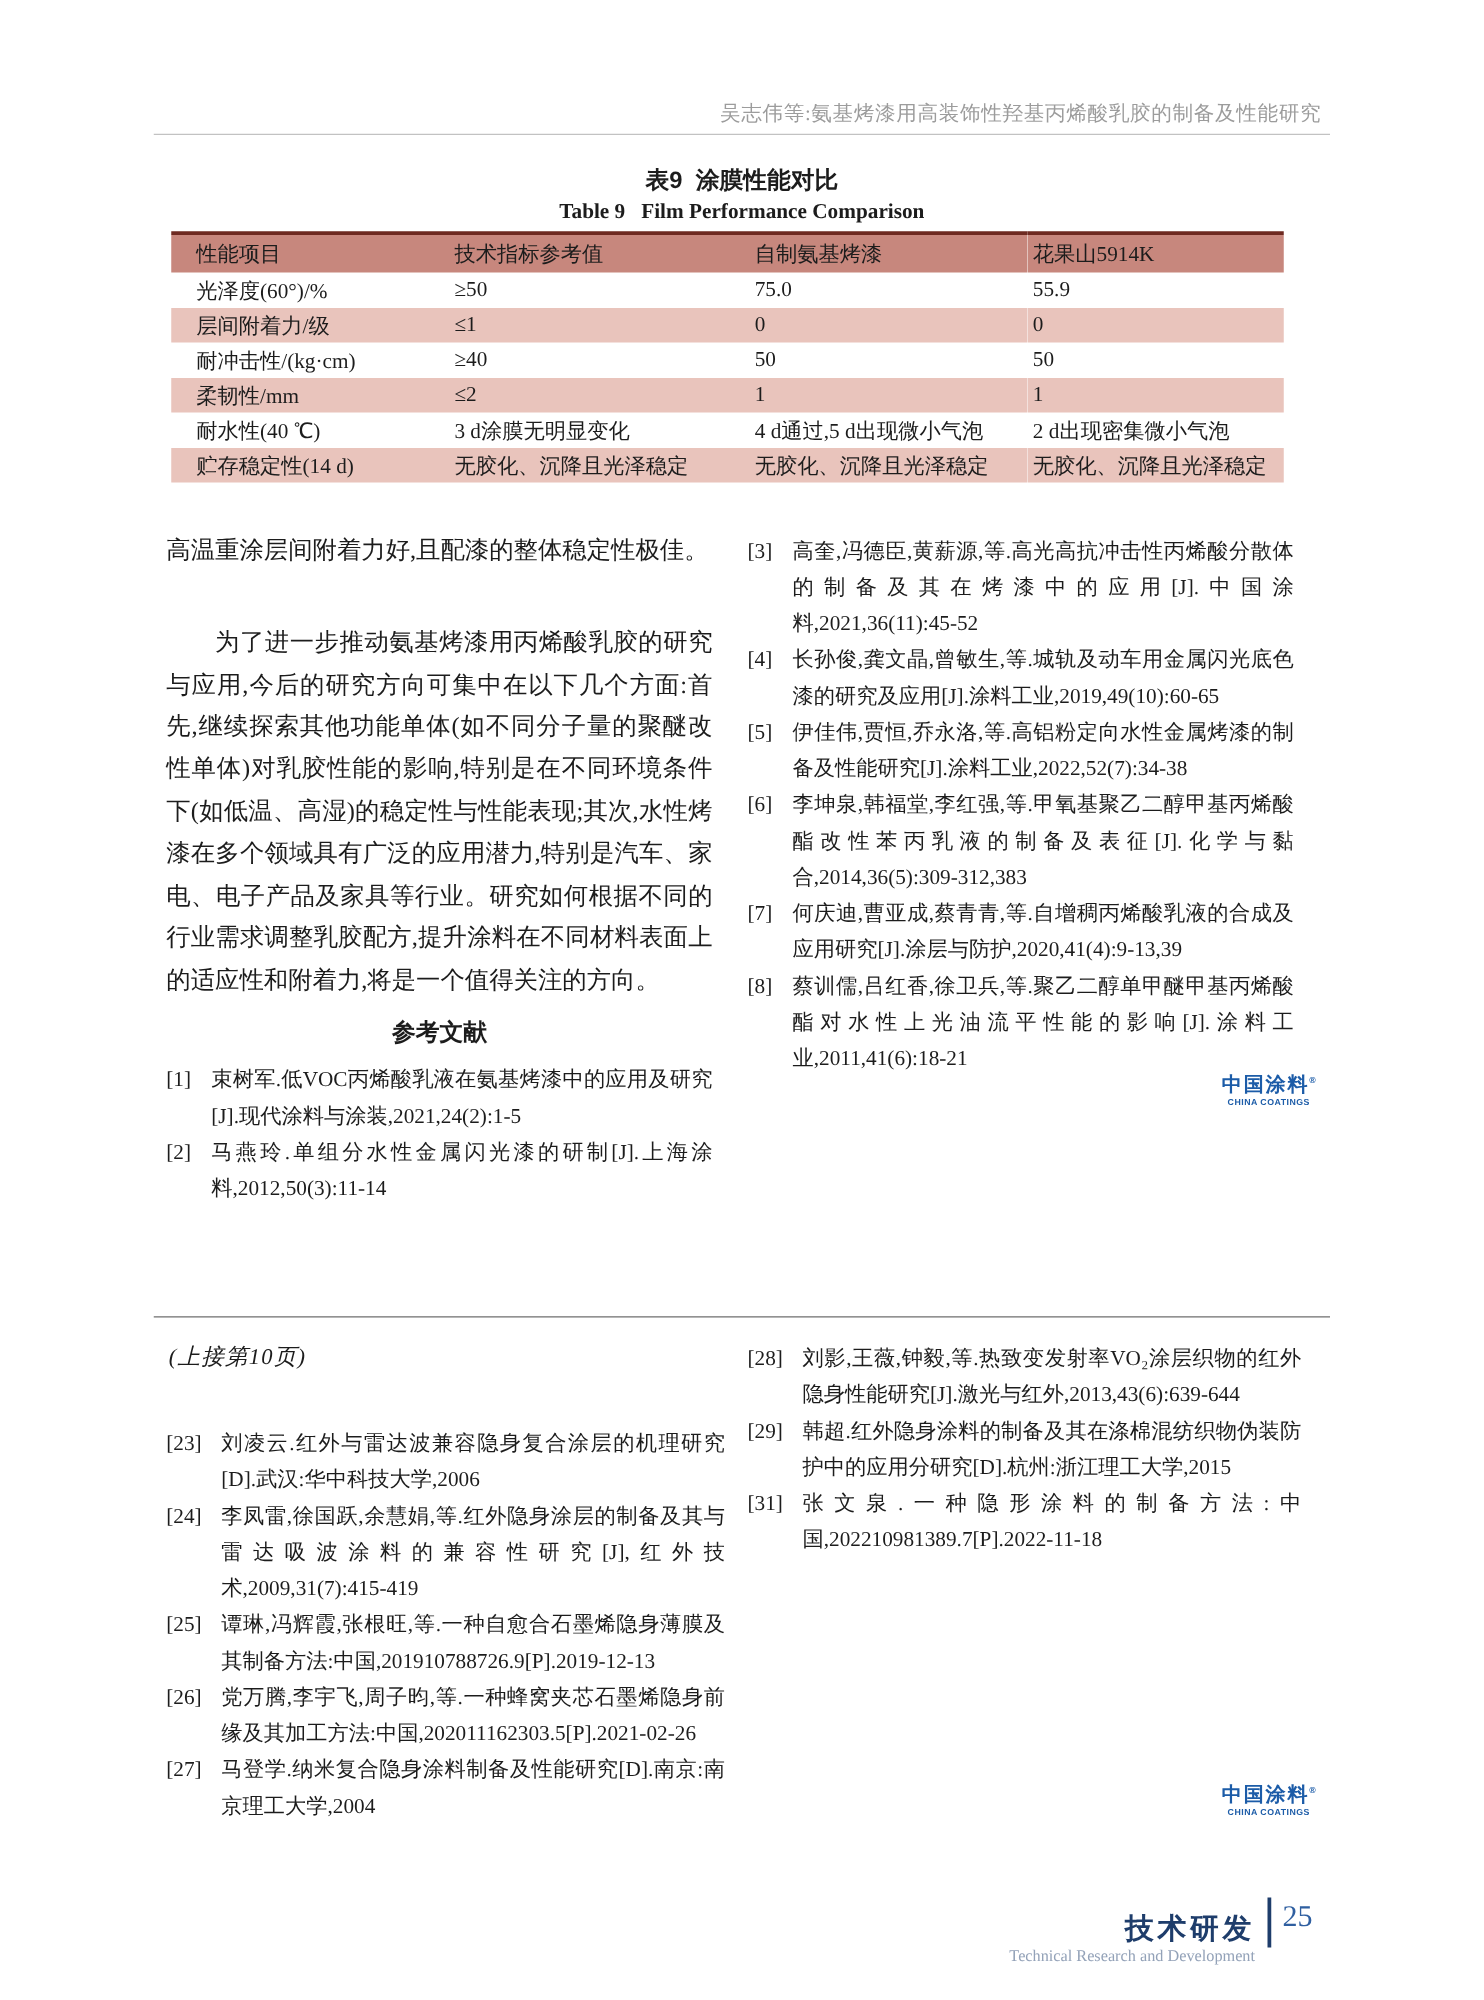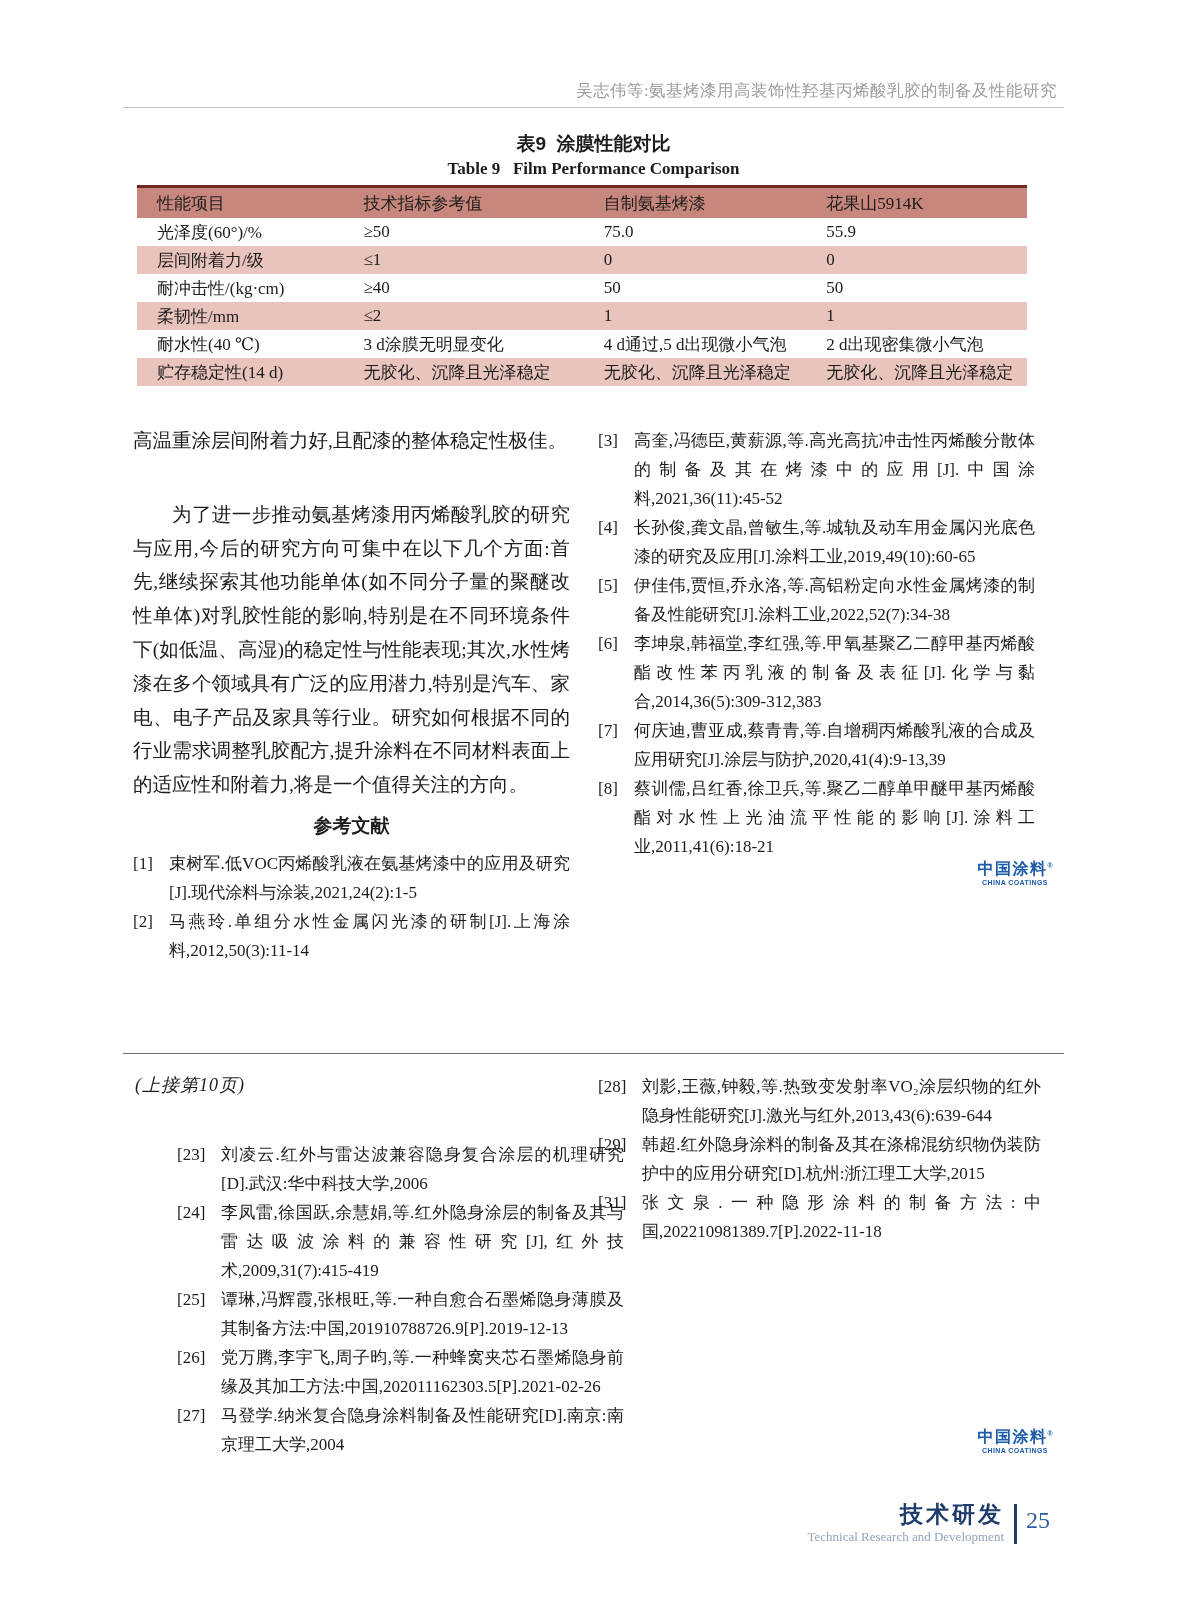--- a/index.html
+++ b/index.html
@@ -34,21 +34,21 @@
   .perf-table {
     position:absolute; top:185px; left:137px; width:890px;
     border-collapse:collapse; font-size:17px; table-layout:fixed;
     border-top:3px solid #6e2a21;
   }
   .perf-table th, .perf-table td {
     font-weight:normal; text-align:left; padding:0 4px; height:28px;
     white-space:nowrap; overflow:hidden;
   }
   .perf-table th { background:#c7877d; height:30px; }
-  .perf-table th.c0, .perf-table td.c0 { text-align:left; padding-left:20px; }
+  .perf-table th.c0, .perf-table td.c0 { text-align:left; padding-left:20px;font-family:Liberation Serif, serif; }
   .perf-table col.w0 { width:25%; }
   .perf-table col.w1 { width:27%; }
   .perf-table col.w2 { width:25%; }
   .perf-table col.w3 { width:23%; }
   .perf-table tr.alt td { background:#e9c4bc; }
 
   
   .col {
     position:absolute; width:437px; font-size:19.5px; line-height:33.8px;
     text-align:justify;
@@ -65,21 +65,21 @@
   .refs { font-size:17px; line-height:29px; }
   .ref { display:flex; margin:0; }
   .ref-num { flex:0 0 36px; }
   .refs-wide .ref-num { flex:0 0 44px; }
   .ref-text { flex:1; text-align:justify; }
 
   
   .divider { position:absolute; top:1053px; left:123px; width:941px; height:1px; background:#6f6f6f; }
   .cont-note { position:absolute; top:1073px; left:135px; font-style:italic; font-size:18px; letter-spacing:1px; }
 
-  .col-left-bottom  { left:133px; top:1140px; width:447px;margin-left:44px; }
+  .col-left-bottom  { left:133px; top:1140px; width:447px; }
   .col-right-bottom { left:598px; top:1072px; width:443px; }
 
   
   .logo { position:absolute; width:120px; text-align:center; color:#1c5ca8; line-height:1.12; }
   .logo-1 { left:955px; top:860px; }
   .logo-2 { left:955px; top:1428px; }
   .logo-zh {
     font-family:"Liberation Sans","DejaVu Sans",sans-serif;
     font-weight:bold; font-size:16px; letter-spacing:1.5px; white-space:nowrap;
   }
@@ -87,21 +87,21 @@
   .logo-en {
     font-family:"Liberation Sans","DejaVu Sans",sans-serif;
     font-weight:bold; font-size:7px; letter-spacing:.4px; margin-top:1px; white-space:nowrap;
   }
 
   
   .footer { position:absolute; top:1502px; right:137px; display:flex; align-items:center; }
   .footer-labels { text-align:right; }
   .footer-zh {
     font-family:"Liberation Sans","DejaVu Sans",sans-serif;
-    font-weight:bold; font-size:23px; color:#1e3d6b; letter-spacing:3px; line-height:1.05;
+    font-weight:bold; font-size:23px; color:#1e3d6b; letter-spacing:3px; line-height:1.05;margin-top:28px;
   }
   .footer-en { font-size:13px; color:#93a2b8; margin-top:3px; white-space:nowrap; }
   .footer-bar { width:3px; height:40px; background:#1e3d6b; margin:0 9px 0 10px; }
   .footer-page { font-size:24px; color:#2f5fa0; line-height:1; padding-bottom:8px; }
 </style>
 </head>
 <body>
 
 <div class="page">
 

